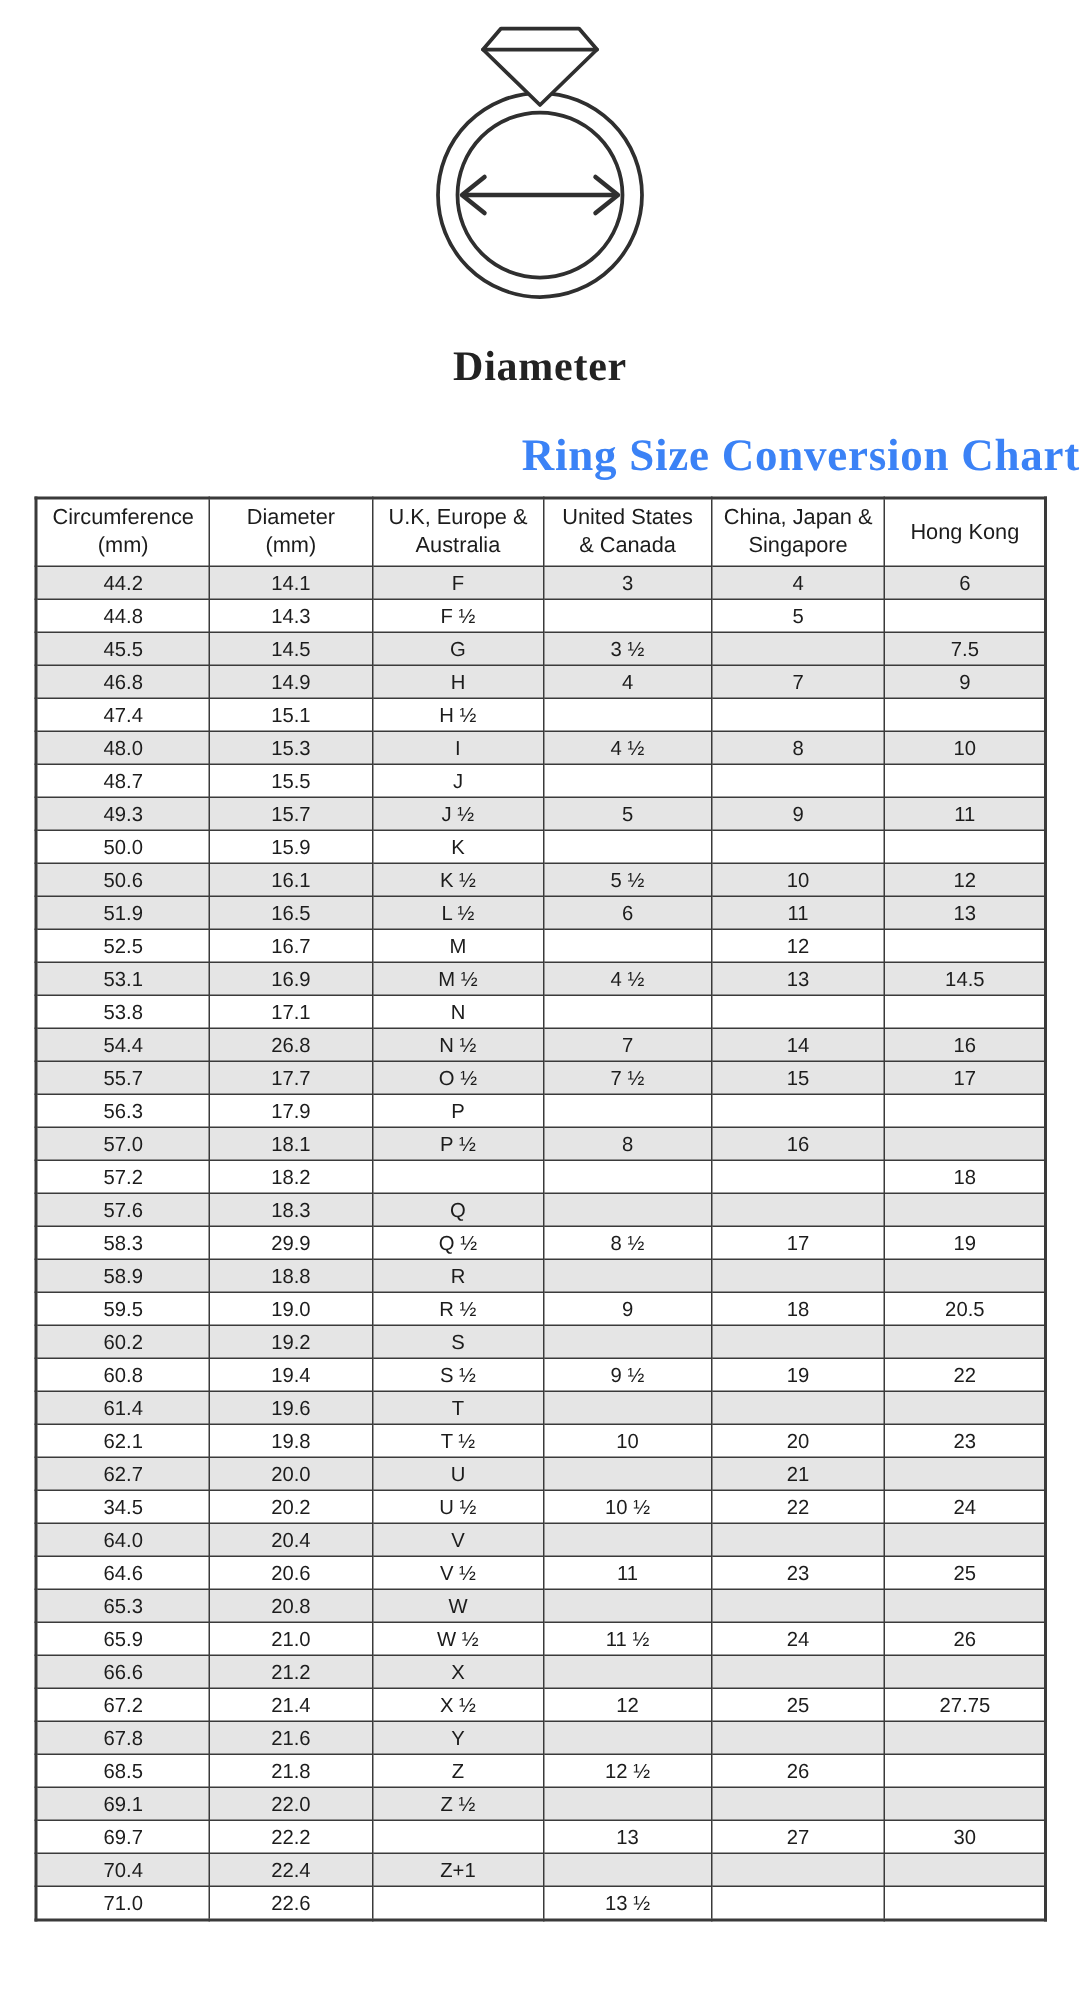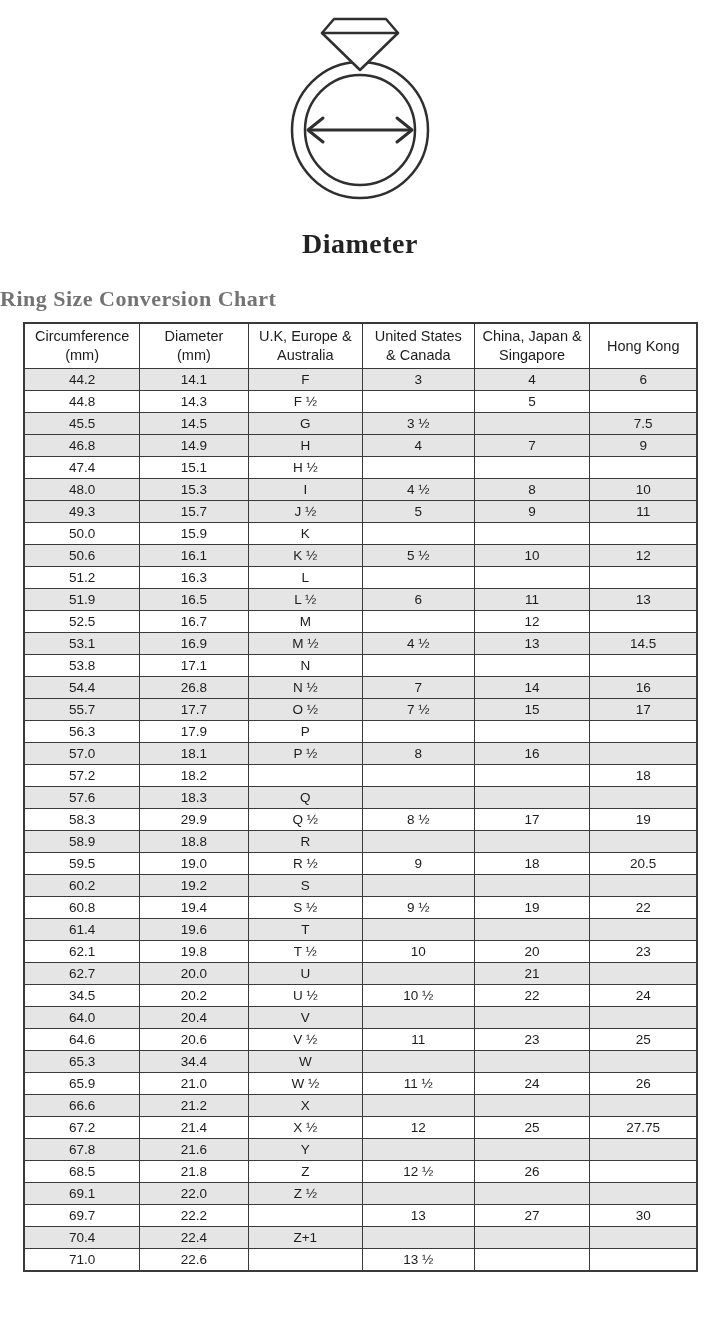--- a/index.html
+++ b/index.html
@@ -32,25 +32,25 @@
     font-weight: 700;
     font-size: 28px;
     letter-spacing: 0.5px;
     text-align: center;
     margin-top: 16px;
     color: #222;
   }
   .chart-title {
     font-family: "Liberation Serif", "DejaVu Serif", serif;
     font-weight: 700;
-    font-size: 22px;
+    font-size: 30px;
     letter-spacing: 0.5px;
-    text-align: left;
+    text-align: right;
     margin-top: 26px;
-    color: #737373;
+    color: #3b82f6;
   }
   .table-wrap {
     padding: 10px 22px 11px 23px;
   }
   table {
     width: 100%;
     border-collapse: collapse;
     table-layout: fixed;
     border: 2px solid var(--border-color);
   }
@@ -189,20 +189,28 @@
             <td></td>
           </tr>
           <tr class="stripe">
             <td>48.0</td>
             <td>15.3</td>
             <td>I</td>
             <td>4 ½</td>
             <td>8</td>
             <td>10</td>
           </tr>
+          <tr>
+            <td>48.7</td>
+            <td>15.5</td>
+            <td>J</td>
+            <td></td>
+            <td></td>
+            <td></td>
+          </tr>
           <tr class="stripe">
             <td>49.3</td>
             <td>15.7</td>
             <td>J ½</td>
             <td>5</td>
             <td>9</td>
             <td>11</td>
           </tr>
           <tr>
             <td>50.0</td>
@@ -213,28 +221,20 @@
             <td></td>
           </tr>
           <tr class="stripe">
             <td>50.6</td>
             <td>16.1</td>
             <td>K ½</td>
             <td>5 ½</td>
             <td>10</td>
             <td>12</td>
           </tr>
-          <tr>
-            <td>51.2</td>
-            <td>16.3</td>
-            <td>L</td>
-            <td></td>
-            <td></td>
-            <td></td>
-          </tr>
           <tr class="stripe">
             <td>51.9</td>
             <td>16.5</td>
             <td>L ½</td>
             <td>6</td>
             <td>11</td>
             <td>13</td>
           </tr>
           <tr>
             <td>52.5</td>
@@ -391,21 +391,21 @@
           <tr>
             <td>64.6</td>
             <td>20.6</td>
             <td>V ½</td>
             <td>11</td>
             <td>23</td>
             <td>25</td>
           </tr>
           <tr class="stripe">
             <td>65.3</td>
-            <td>34.4</td>
+            <td>20.8</td>
             <td>W</td>
             <td></td>
             <td></td>
             <td></td>
           </tr>
           <tr>
             <td>65.9</td>
             <td>21.0</td>
             <td>W ½</td>
             <td>11 ½</td>

